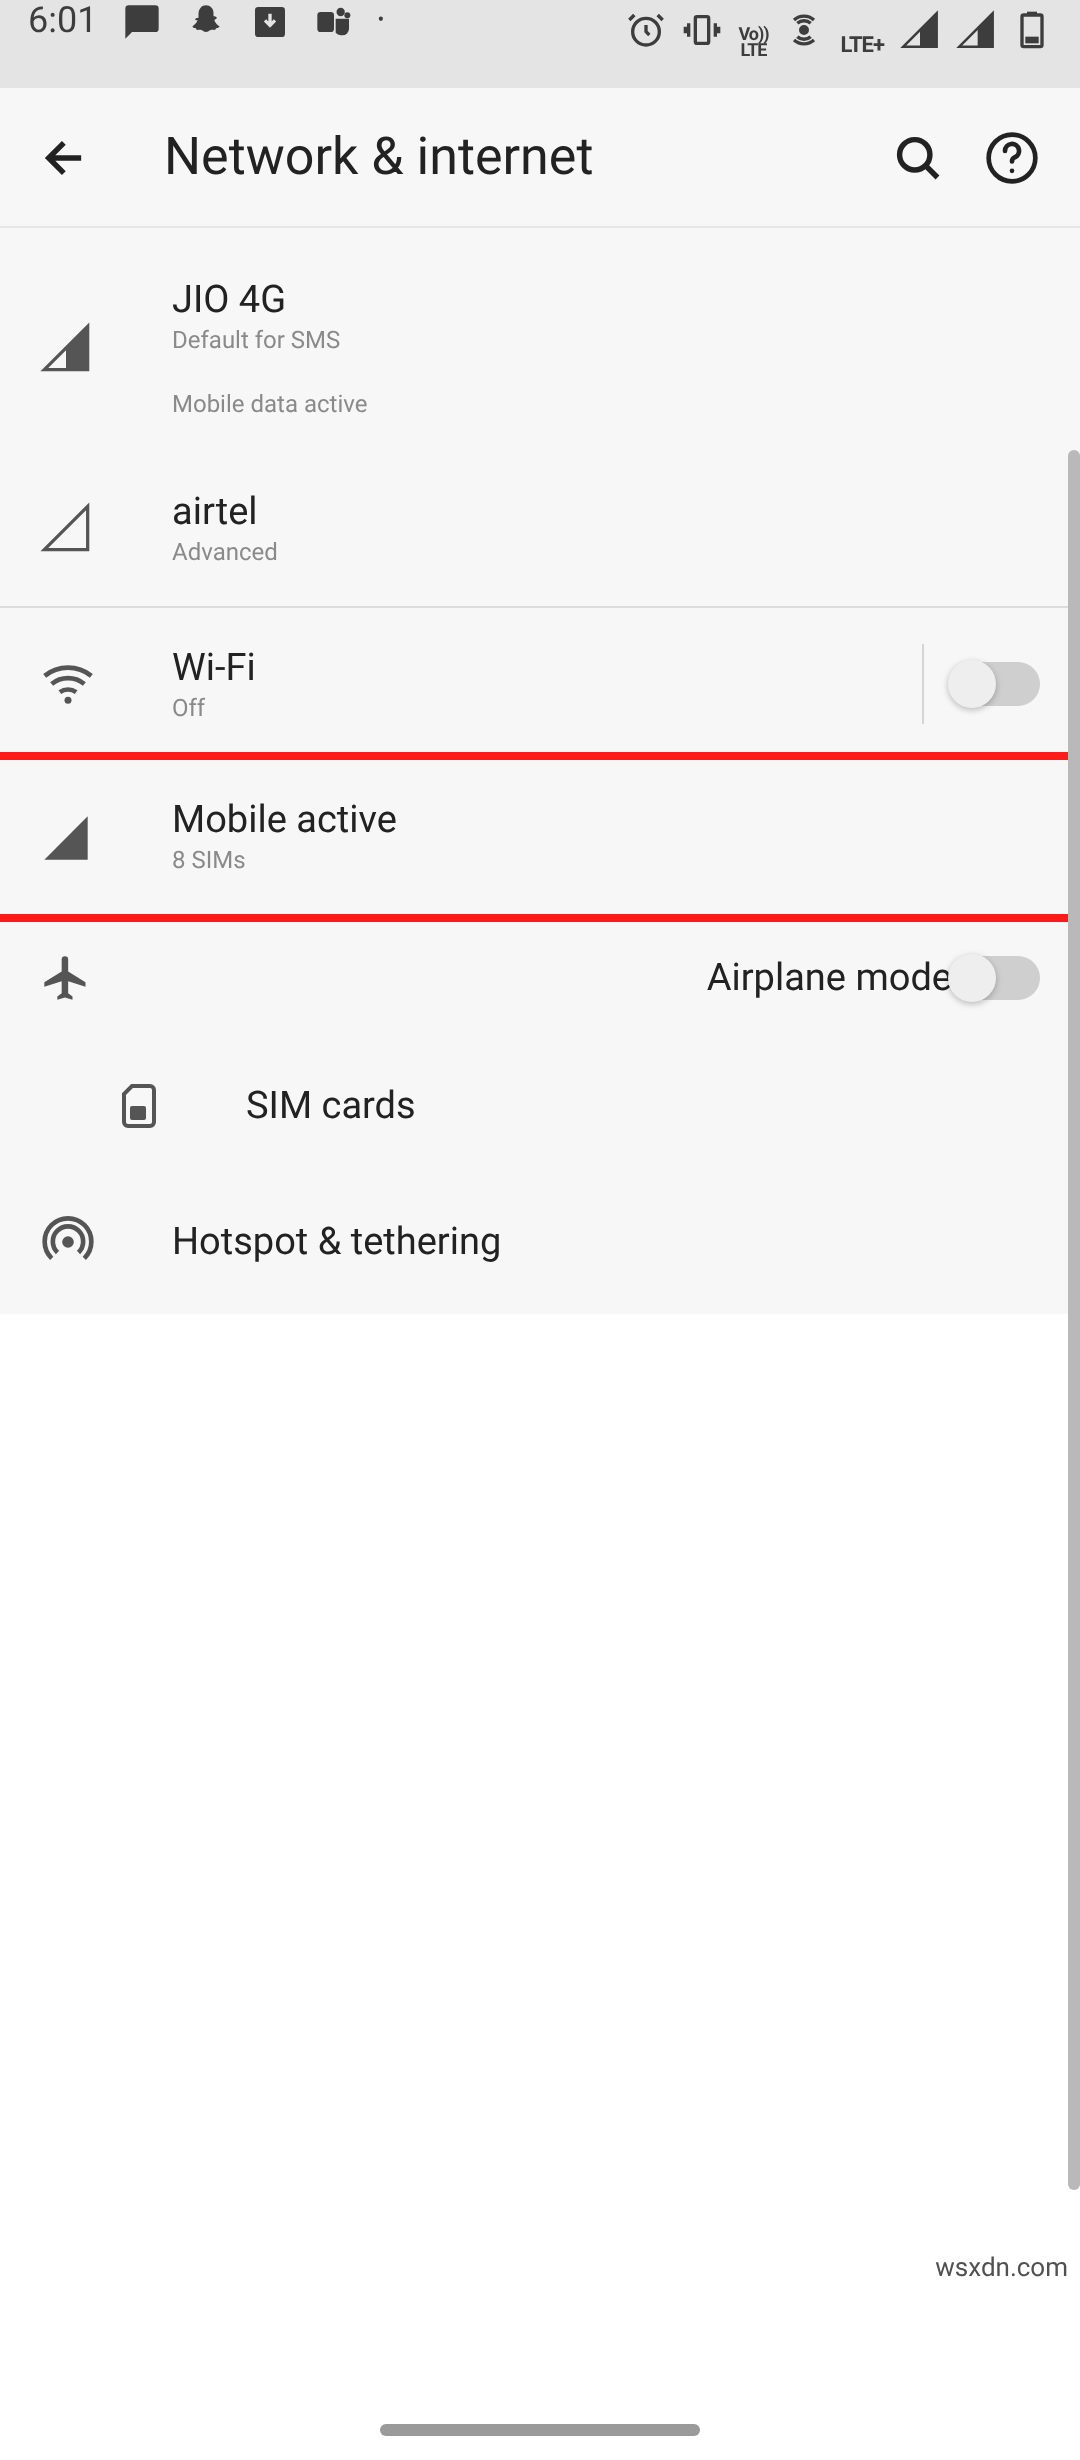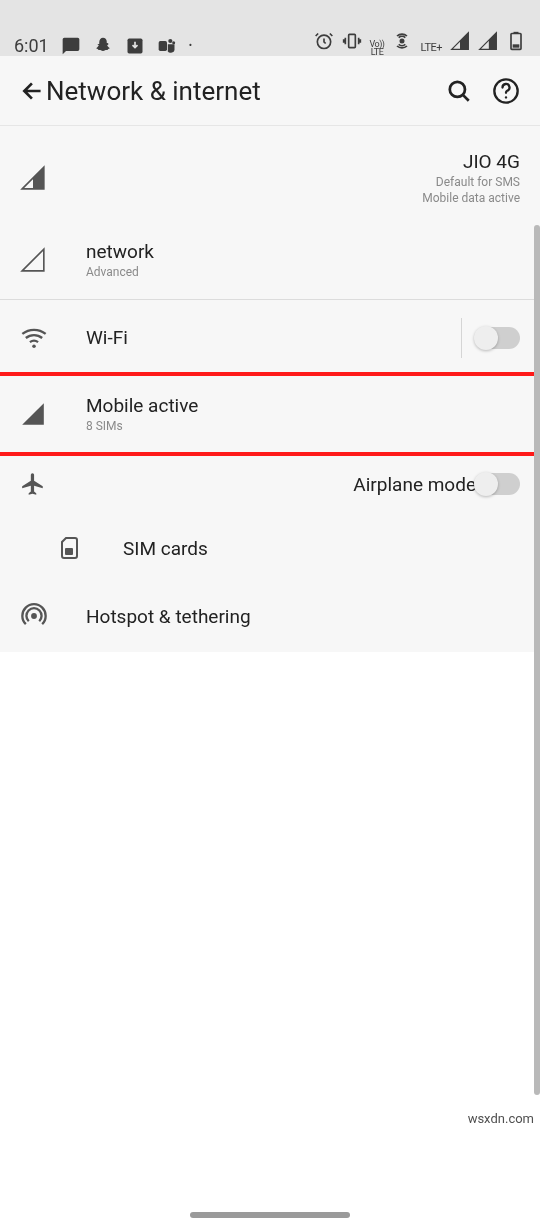--- a/index.html
+++ b/index.html
@@ -1,38 +1,38 @@
 <!DOCTYPE html>
 <html><head>
 <meta charset="utf-8">
 <style>
   * { margin: 0; padding: 0; box-sizing: border-box; }
   html, body { width: 540px; height: 1230px; font-family: Roboto, Arial, sans-serif; background: #fff; overflow: hidden; }
-  .statusbar { height: 56px; background: #e4e4e4; display: flex; align-items: flex-end; justify-content: space-between; padding: 0 14px; color: #3d3d3d; font-size: 18px; }
+  .statusbar { height: 44px; background: #e4e4e4; display: flex; align-items: flex-start; justify-content: space-between; padding: 0 14px; color: #3d3d3d; font-size: 18px; }
   .status-left, .status-right { display: flex; align-items: center; gap: 12px; }
   .status-right { gap: 8px; }
   .status-right svg, .status-right span.ic { width: 20px; height: 20px; display: inline-flex; align-items: center; justify-content: center; }
-  .status-right .txt { font-size: 11px; font-weight: 400; letter-spacing: -0.5px; margin-top: 14px; }
+  .status-right .txt { font-size: 11px; font-weight: 700; letter-spacing: -0.5px; margin-top: 14px; }
   .header { height: 70px; display: flex; align-items: center; padding: 0 20px; background: #f7f7f7; border-bottom: 1px solid #e6e6e6; }
-  .header .title { flex: 1; font-size: 26px; font-weight: 400; color: #222; }
+  .header .title { flex: 1; font-size: 26px; font-weight: 400; color: #222; margin-left: 36px; }
   .header svg.action { margin-left: 20px; }
   .list { background: #f7f7f7; }
   .row { display: flex; align-items: center; padding: 18px 20px 18px 20px; min-height: 72px; }
   .row .iconcol { width: 66px; display: flex; justify-content: flex-start; align-items: center; }
   .row .textcol { flex: 1; display: flex; flex-direction: column; justify-content: center; }
   .row .label { font-size: 19px; color: #222; }
   .row .sub { font-size: 12px; color: #8a8a8a; margin-top: 2px; line-height: 1.3; }
   .divider { height: 1px; background: #dcdcdc; }
   .toggle { width: 44px; height: 22px; background: #cfcfcf; border-radius: 11px; position: relative; }
   .toggle::after { content: ''; position: absolute; width: 24px; height: 24px; background: #eeeeee; border-radius: 50%; top: -1px; left: -2px; box-shadow: 0 1px 3px rgba(0,0,0,0.25); }
   .vbar { width: 1px; height: 40px; background: #d5d5d5; margin: 0 14px 0 6px; }
   .highlight { border: 4px solid #ff1a1a; margin: -4px; }
   .scrollbar { position: absolute; right: 0; top: 225px; width: 6px; height: 870px; background: #b9b9b9; border-radius: 3px; }
   .navhandle { position: absolute; bottom: 12px; left: 50%; transform: translateX(-50%); width: 160px; height: 6px; background: #9a9a9a; border-radius: 3px; }
-  .watermark { position: absolute; right: 6px; bottom: 104px; font-size: 13px; color: #505050; }
+  .watermark { position: absolute; right: 6px; bottom: 88px; font-size: 13px; color: #505050; }
   svg { display: block; }
 </style>
 </head>
 <body>
 
 <div class="statusbar">
   <div class="status-left">
     <span>6:01</span>
     <span class="ic">
         <svg viewBox="0 0 24 24" width="20" height="20" fill="#3d3d3d">
@@ -114,57 +114,58 @@
     </svg>
   <svg class="action" width="28" height="28" viewBox="0 0 24 24" fill="none" stroke="#222" stroke-width="2">
       <circle cx="12" cy="12" r="10"></circle>
       <path d="M9 9a3 3 0 1 1 4 2.8c-.8.4-1 1-1 1.7" stroke-linecap="round"></path>
       <circle cx="12" cy="17.5" r="1" fill="#222" stroke="none"></circle>
     </svg>
 </div>
 
 <div class="list">
 
-  <div class="row" style="padding-top:24px;padding-bottom:16px;text-align:right;">
+  <div class="row" style="padding-top:24px;padding-bottom:16px;">
     <div class="iconcol">
       <svg width="26" height="26" viewBox="0 0 24 24">
           <path d="M2 22L22 2v20z" fill="none" stroke="#555" stroke-width="1.5"></path>
           <path d="M2 22L22 2v20z" fill="#555" clip-path="inset(0 0 0 50%)"></path>
         </svg>
     </div>
     <div class="textcol">
       <div class="label">JIO 4G</div>
       <div class="sub">Default for SMS</div>
-      <div class="sub" style="margin-top:0">Mobile data active</div>
+      <div class="sub" style="margin-top:16px">Mobile data active</div>
     </div>
   </div>
 
   <div class="row">
     <div class="iconcol">
       <svg width="26" height="26" viewBox="0 0 24 24">
           <path d="M2 22L22 2v20z" fill="none" stroke="#555" stroke-width="1.5"></path>
         </svg>
     </div>
     <div class="textcol">
-      <div class="label">network</div>
+      <div class="label">airtel</div>
       <div class="sub">Advanced</div>
     </div>
   </div>
 
   <div class="divider"></div>
 
   <div class="row">
     <div class="iconcol">
       <svg width="28" height="28" viewBox="0 0 24 24" fill="none" stroke="#555" stroke-width="2">
           <path d="M2 8.5a16 16 0 0 1 20 0M5 12a11 11 0 0 1 14 0M8.5 15.5a6 6 0 0 1 7 0"></path>
           <circle cx="12" cy="19" r="1.5" fill="#555" stroke="none"></circle>
         </svg>
     </div>
     <div class="textcol">
       <div class="label">Wi-Fi</div>
+      <div class="sub">Off</div>
     </div>
     <div class="vbar"></div>
     <div class="toggle"></div>
   </div>
 
   <div class="row highlight">
     <div class="iconcol">
       <svg width="26" height="26" viewBox="0 0 24 24">
           <path d="M2 22L22 2v20H2z" fill="#555"></path>
         </svg>

